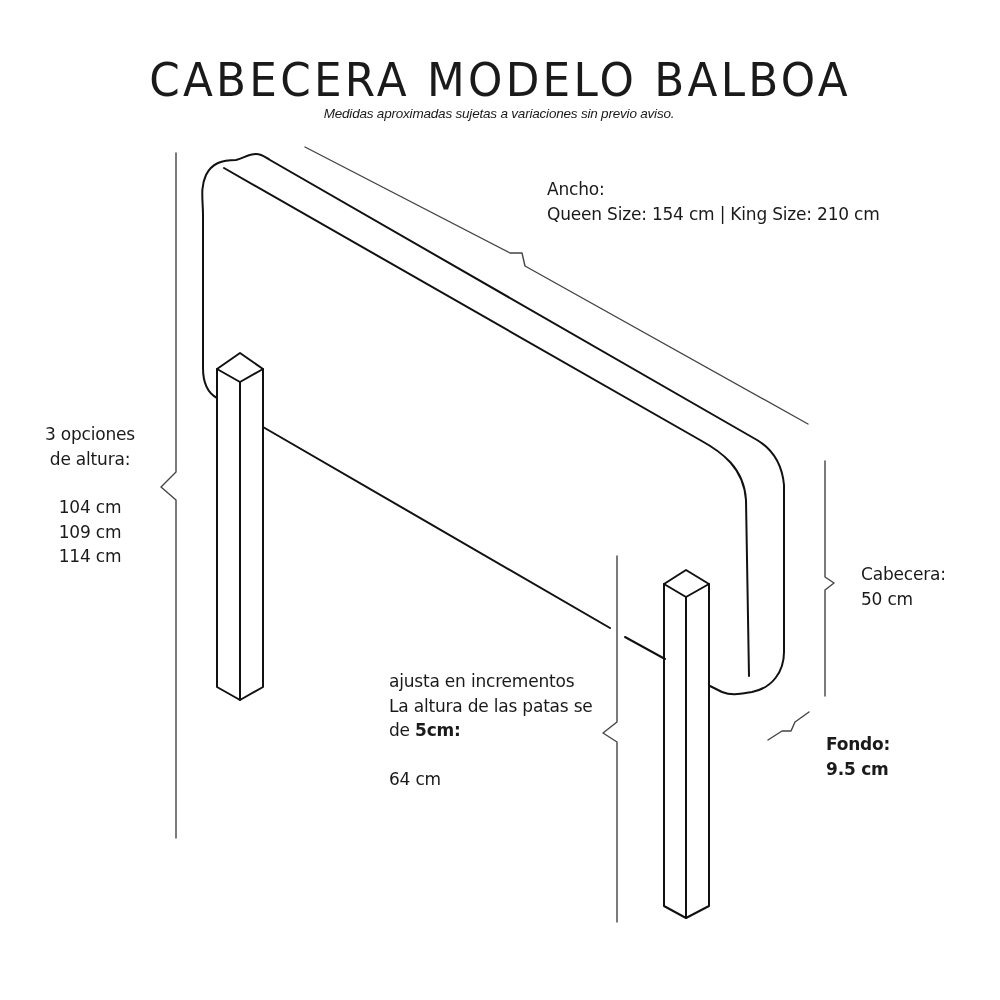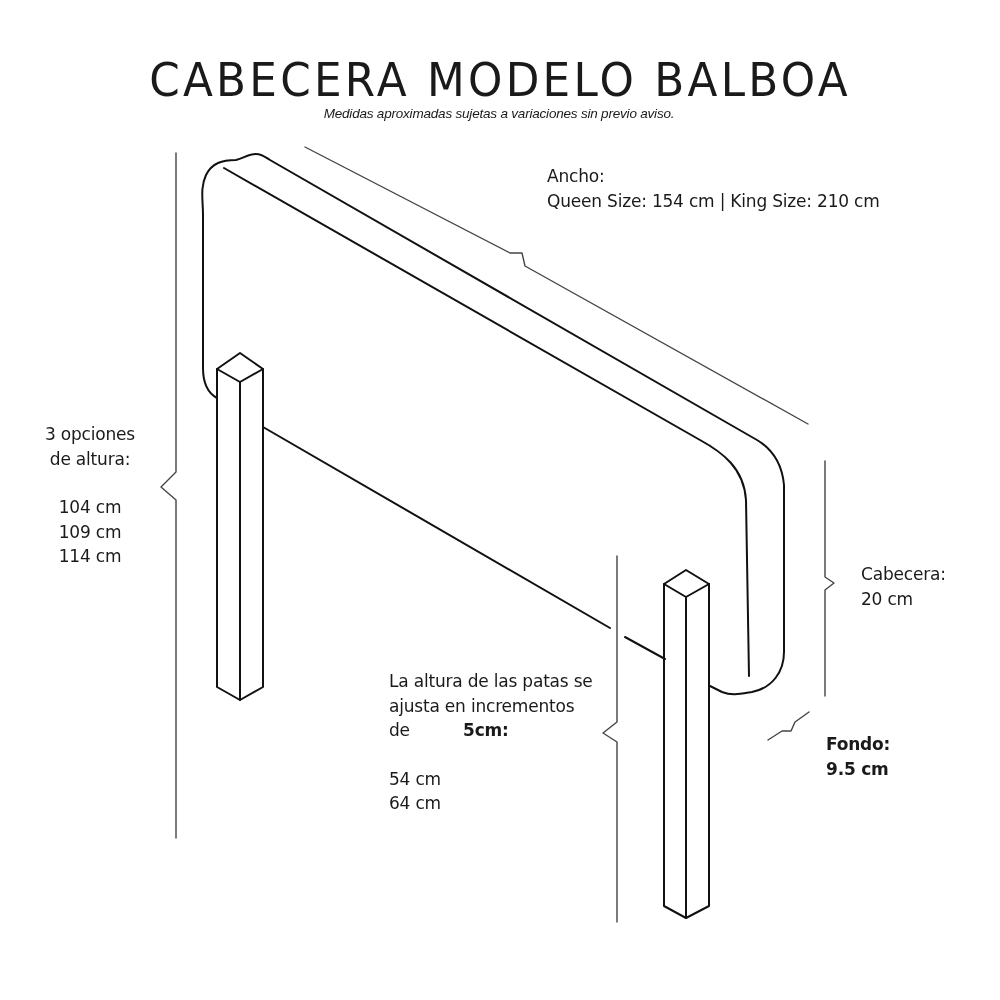--- a/index.html
+++ b/index.html
@@ -1,20 +1,20 @@
 <!DOCTYPE html>
 <html><head>
 <meta charset="utf-8">
 <style>
   html, body { margin: 0; padding: 0; background: #ffffff; }
   body { width: 1000px; height: 1000px; position: relative; overflow: hidden; font-family: "Liberation Sans", "DejaVu Sans", sans-serif; color: #1a1a1a; }
   .title { position: absolute; left: 0; top: 52px; width: 1000px; text-align: center; font-size: 47px; letter-spacing: 3.5px; font-weight: 300; font-family: "DejaVu Sans", sans-serif; font-weight: normal; transform: scaleX(0.93); transform-origin: center; }
   .subtitle { position: absolute; left: 0; top: 106px; width: 998px; text-align: center; font-size: 13.5px; font-style: italic; letter-spacing: -0.2px; }
   .label { position: absolute; font-size: 17px; line-height: 24.5px; white-space: nowrap; font-family: "DejaVu Sans", sans-serif; letter-spacing: -0.2px; }
-  .label b { font-weight: bold; margin-left: 48px; }
+  .label b { font-weight: bold; }
   .gap { height: 24px; }
   svg.drawing { position: absolute; left: 0; top: 0; }
 </style>
 </head>
 <body>
 
 <div class="title">CABECERA MODELO BALBOA</div>
 <div class="subtitle">Medidas aproximadas sujetas a variaciones sin previo aviso.</div>
 
 <svg class="drawing" width="1000" height="1000" viewBox="0 0 1000 1000" fill="none" stroke-linecap="round" stroke-linejoin="round">
@@ -48,44 +48,43 @@
     <path d="M176,153 L176,472 L161,487 L176,500 L176,838"></path>
 
     <path d="M617,556 L617,722 L603,733 L617,742 L617,922"></path>
 
     <path d="M825,461 L825,577 L834,583 L825,590 L825,696"></path>
 
     <path d="M768,740 L782,731 L791,731 L795,722 L809,712"></path>
   </g>
 </svg>
 
-<div class="label" style="left:547px; top:164px;">
+<div class="label" style="left:547px; top:177px;">
   <div>Ancho:</div>
   <div>Queen Size: 154 cm | King Size: 210 cm</div>
 </div>
 
 <div class="label" style="left:45px; top:422px;text-align:center;">
   <div>3 opciones</div>
   <div>de altura:</div>
   <div class="gap"></div>
   <div>104 cm</div>
   <div>109 cm</div>
   <div>114 cm</div>
 </div>
 
 <div class="label" style="left:389px; top:669px;">
+  <div>ajusta en incrementos</div>
   <div>La altura de las patas se</div>
-  <div>ajusta en incrementos</div>
   <div><span>de </span><b>5cm:</b></div>
   <div class="gap"></div>
-  <div>54 cm</div>
   <div>64 cm</div>
 </div>
 
 <div class="label" style="left:861px; top:562px;">
   <div>Cabecera:</div>
-  <div>20 cm</div>
+  <div>50 cm</div>
 </div>
 
 <div class="label" style="left:826px; top:732px;font-weight:bold;">
   <div>Fondo:</div>
   <div>9.5 cm</div>
 </div>
 
 </body></html>

